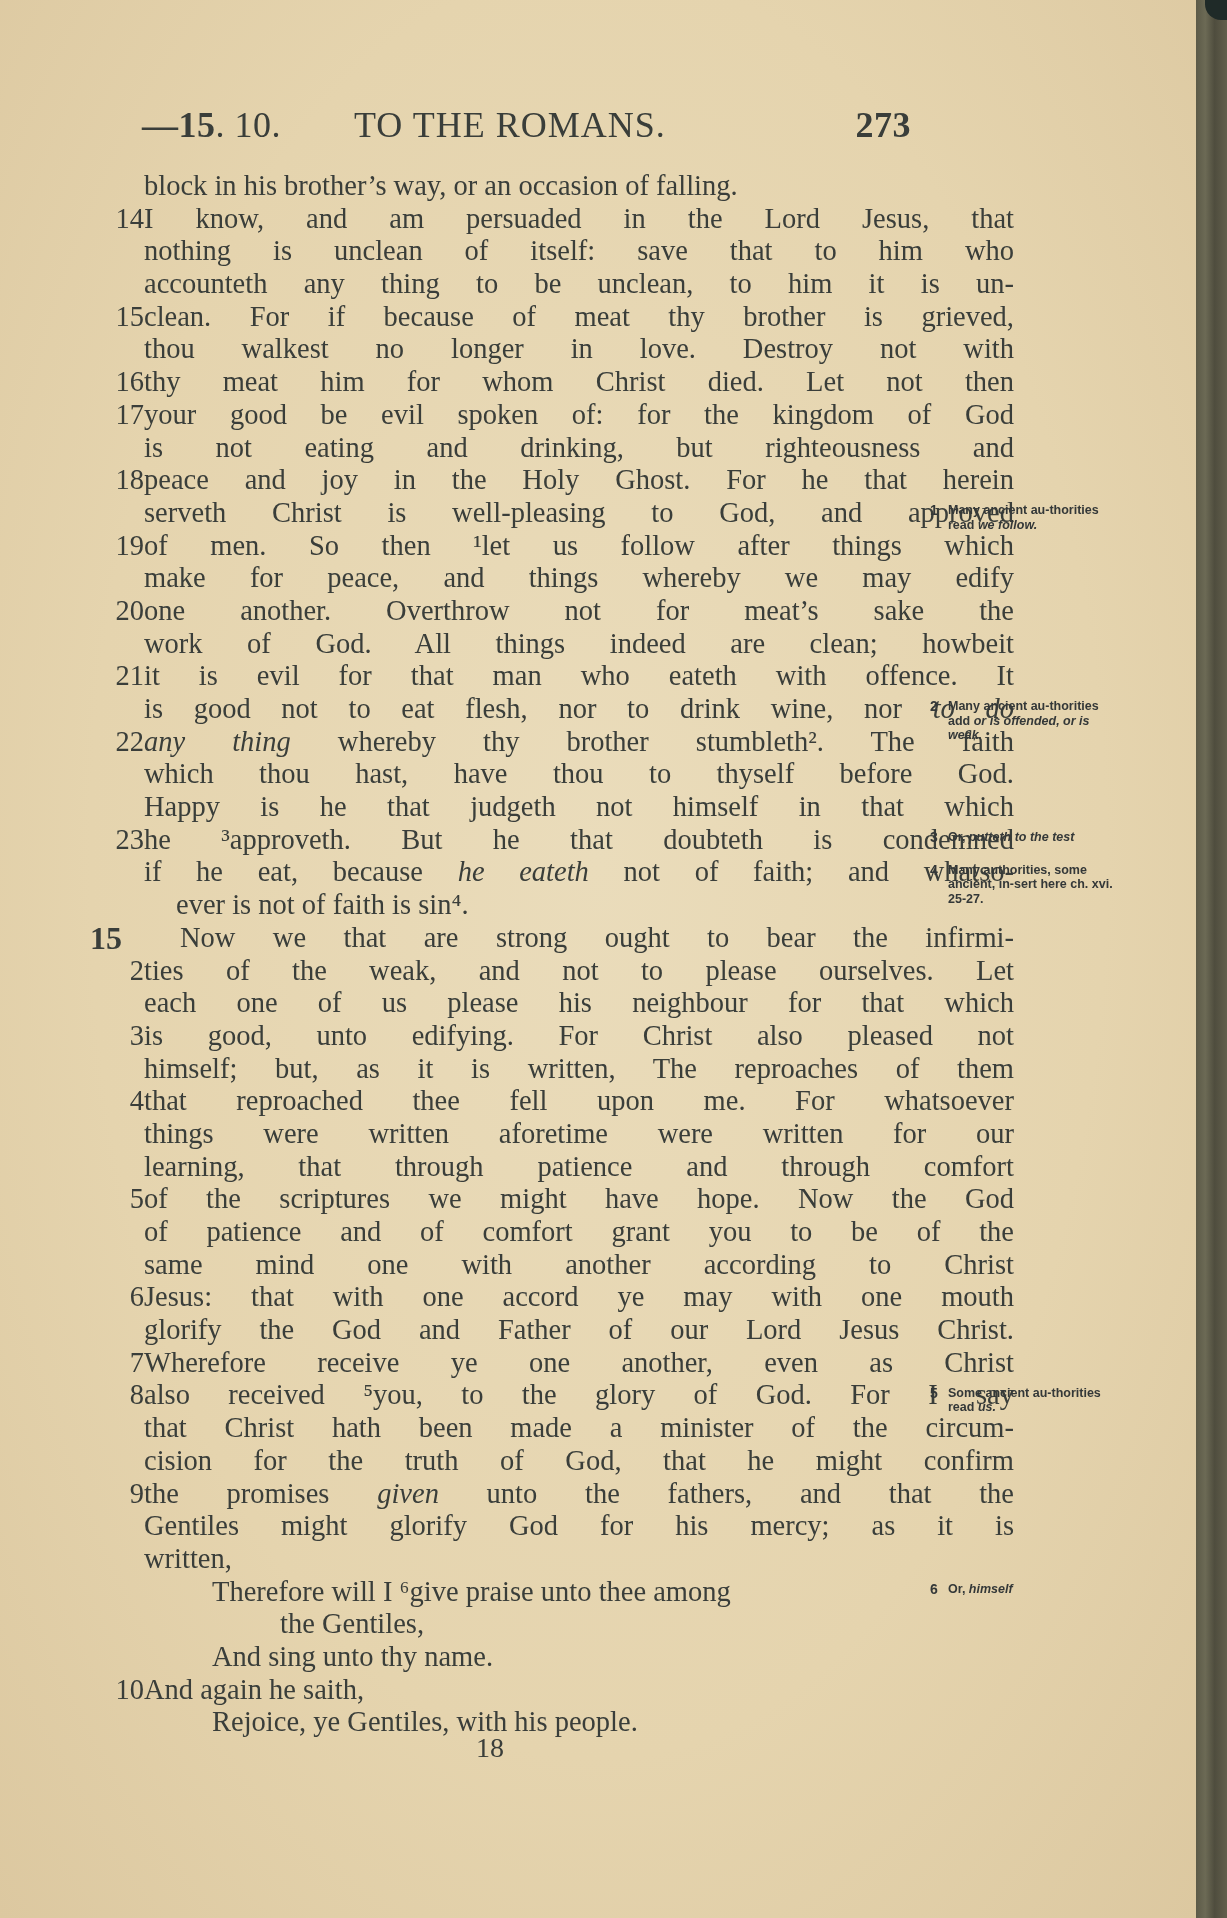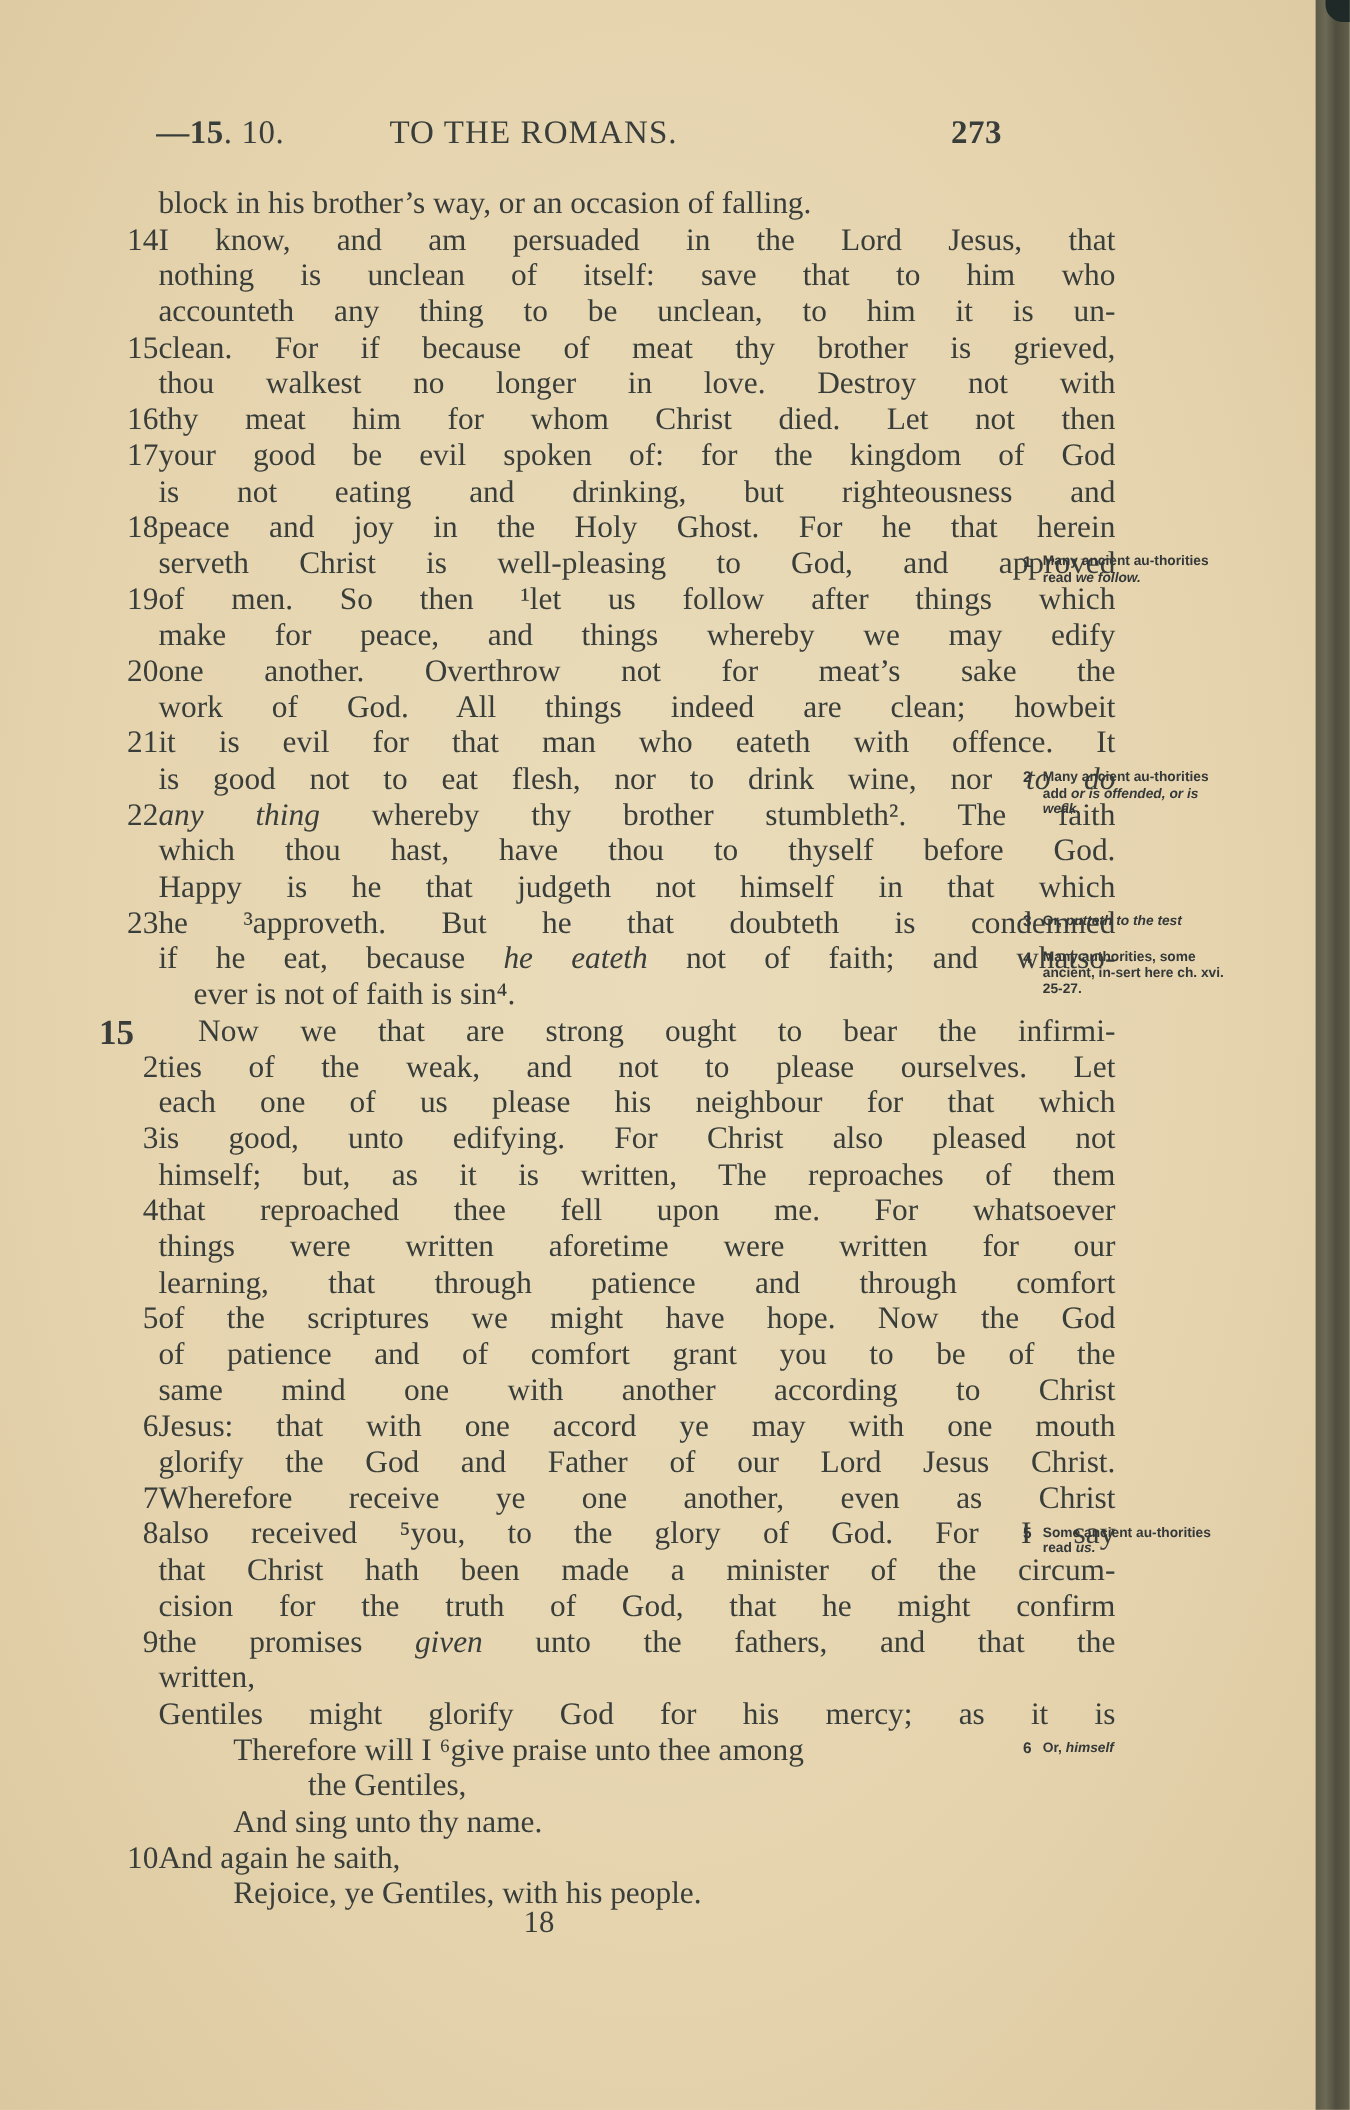--- a/index.html
+++ b/index.html
@@ -16,21 +16,21 @@
   .edge {
     position:absolute; left:1196px; top:0; width:31px; height:1918px;
     background: linear-gradient(90deg, #5c5a48 0%, #6c6a55 30%, #4f4d3e 60%, #625f4c 100%);
   }
   .edge-corner {
     position:absolute; left:1205px; top:0; width:22px; height:20px;
     background:#1f2a28; border-bottom-left-radius:16px;
   }
   .header {
     position:absolute; top:104px; left:142px; width:785px; height:40px;
-    font-family:"Liberation Serif", serif; font-size:30px; letter-spacing:0.5px;
+    font-family:"Liberation Serif", serif; font-size:36px; letter-spacing:0.5px;
   }
   .header .ref { position:absolute; left:0; top:0; }
   .header .ref b { font-weight:bold; }
   .header .title { position:absolute; left:200px; top:0; letter-spacing:1px;margin-left:12px; }
   .header .pageno { position:absolute; right:16px; top:0; font-weight:bold; }
 
   .text {
     position:absolute; left:96px; top:170px; width:830px;
     font-family:"Liberation Serif", serif; font-size:28.5px; line-height:32.7px;
   }
@@ -205,24 +205,24 @@
         <span class="lt"><span>that Christ hath been made a minister of the circum-</span> </span>
       </div>
       <div class="line">
         <span class="lt"><span>cision for the truth of God, that he might confirm</span> </span>
       </div>
       <div class="line">
         <span class="vn">9</span>
         <span class="lt"><span>the promises</span> <i>given</i> <span>unto the fathers, and that the</span> </span>
       </div>
       <div class="line">
+        <span class="lt"><span>Gentiles might glorify God for his mercy; as it is</span> </span>
+      </div>
+      <div class="line">
         <span class="lt last"><span>written,</span> </span>
-      </div>
-      <div class="line">
-        <span class="lt"><span>Gentiles might glorify God for his mercy; as it is</span> </span>
       </div>
       <div class="line">
         <span class="lt poem1"><span>Therefore will I ⁶give praise unto thee among</span> </span>
       </div>
       <div class="line">
         <span class="lt poem2"><span>the Gentiles,</span> </span>
       </div>
       <div class="line">
         <span class="lt poem1"><span>And sing unto thy name.</span> </span>
       </div>

